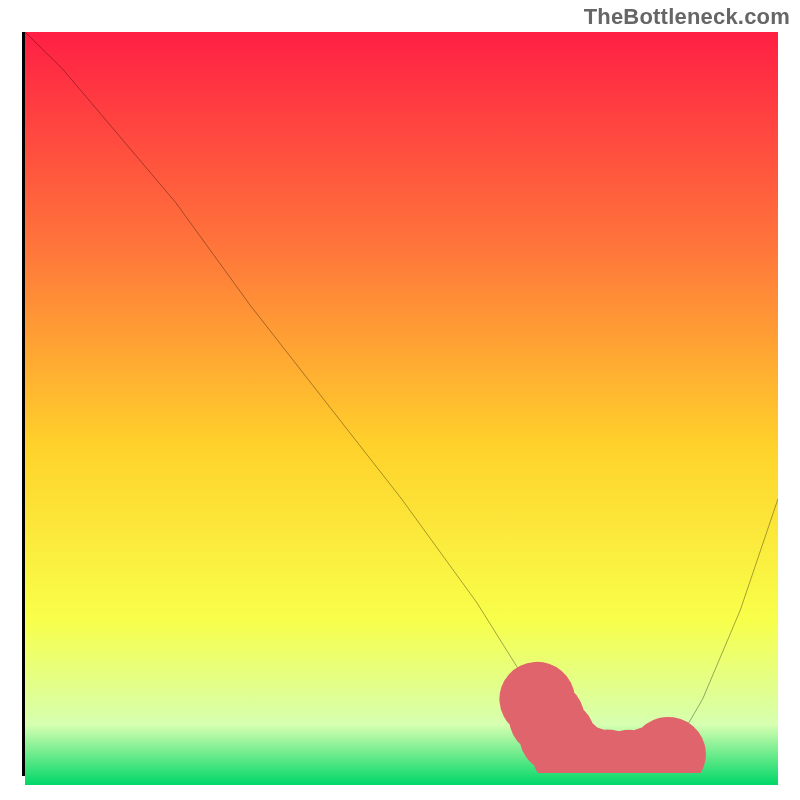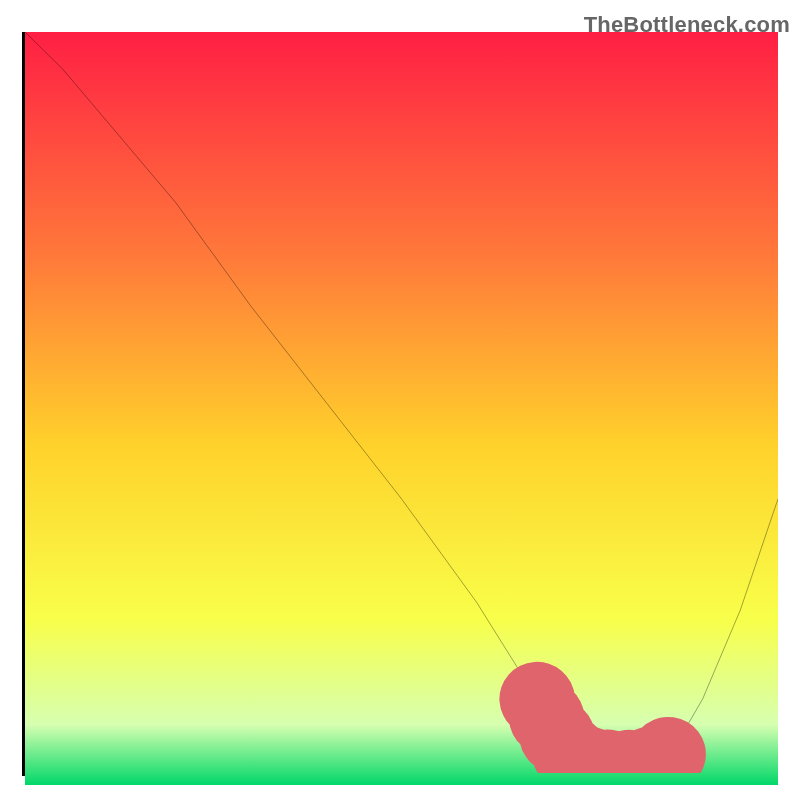--- a/index.html
+++ b/index.html
@@ -11,21 +11,21 @@
     font-family: Arial, Helvetica, sans-serif;
     overflow: hidden;
   }
   .wrap {
     position: relative;
     width: 800px;
     height: 800px;
   }
   .watermark {
     position: absolute;
-    top: 12px;
+    top: 4px;
     right: 10px;
     font-size: 22px;
     font-weight: bold;
     color: #666;
     letter-spacing: 0.2px;
     z-index: 5;
   }
   .plot {
     position: absolute;
     left: 22px;

